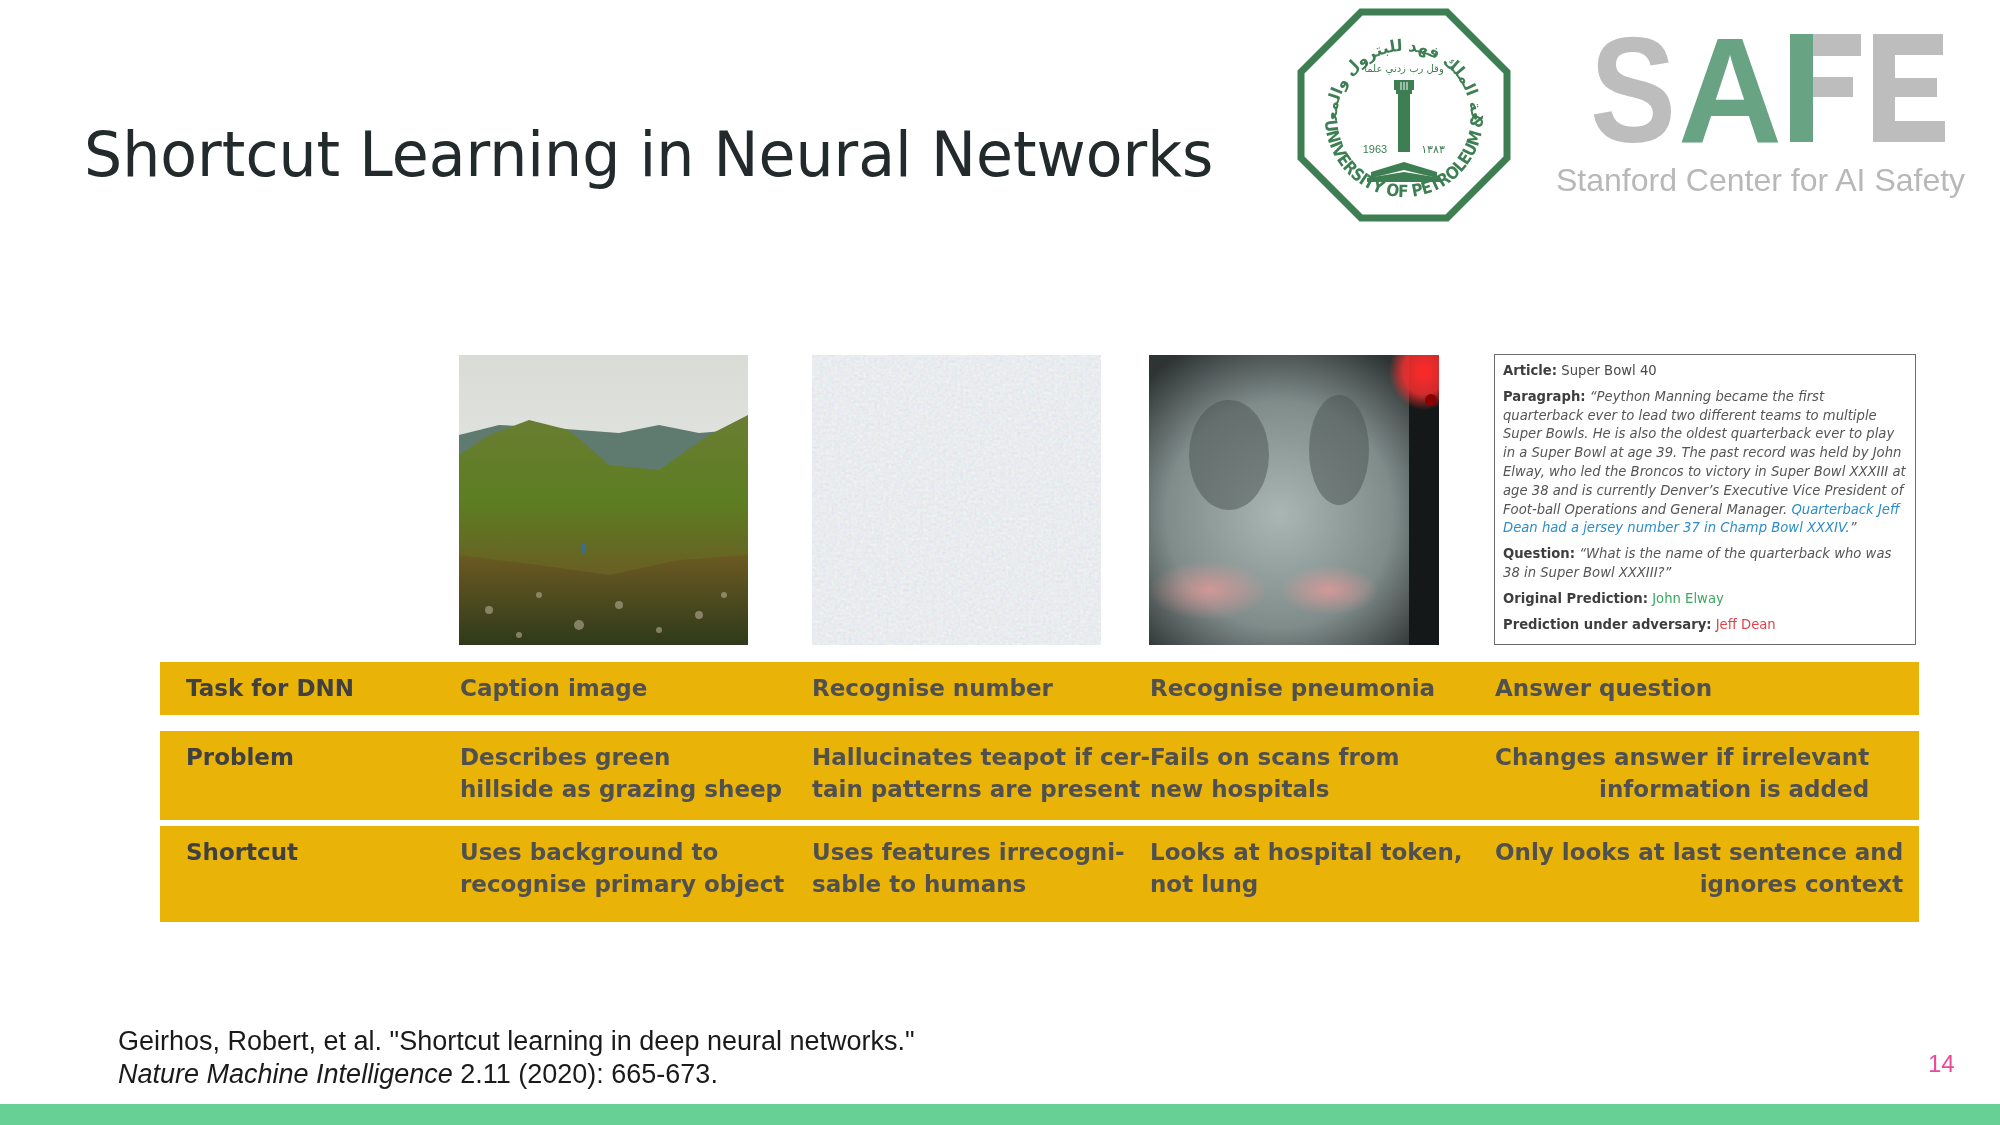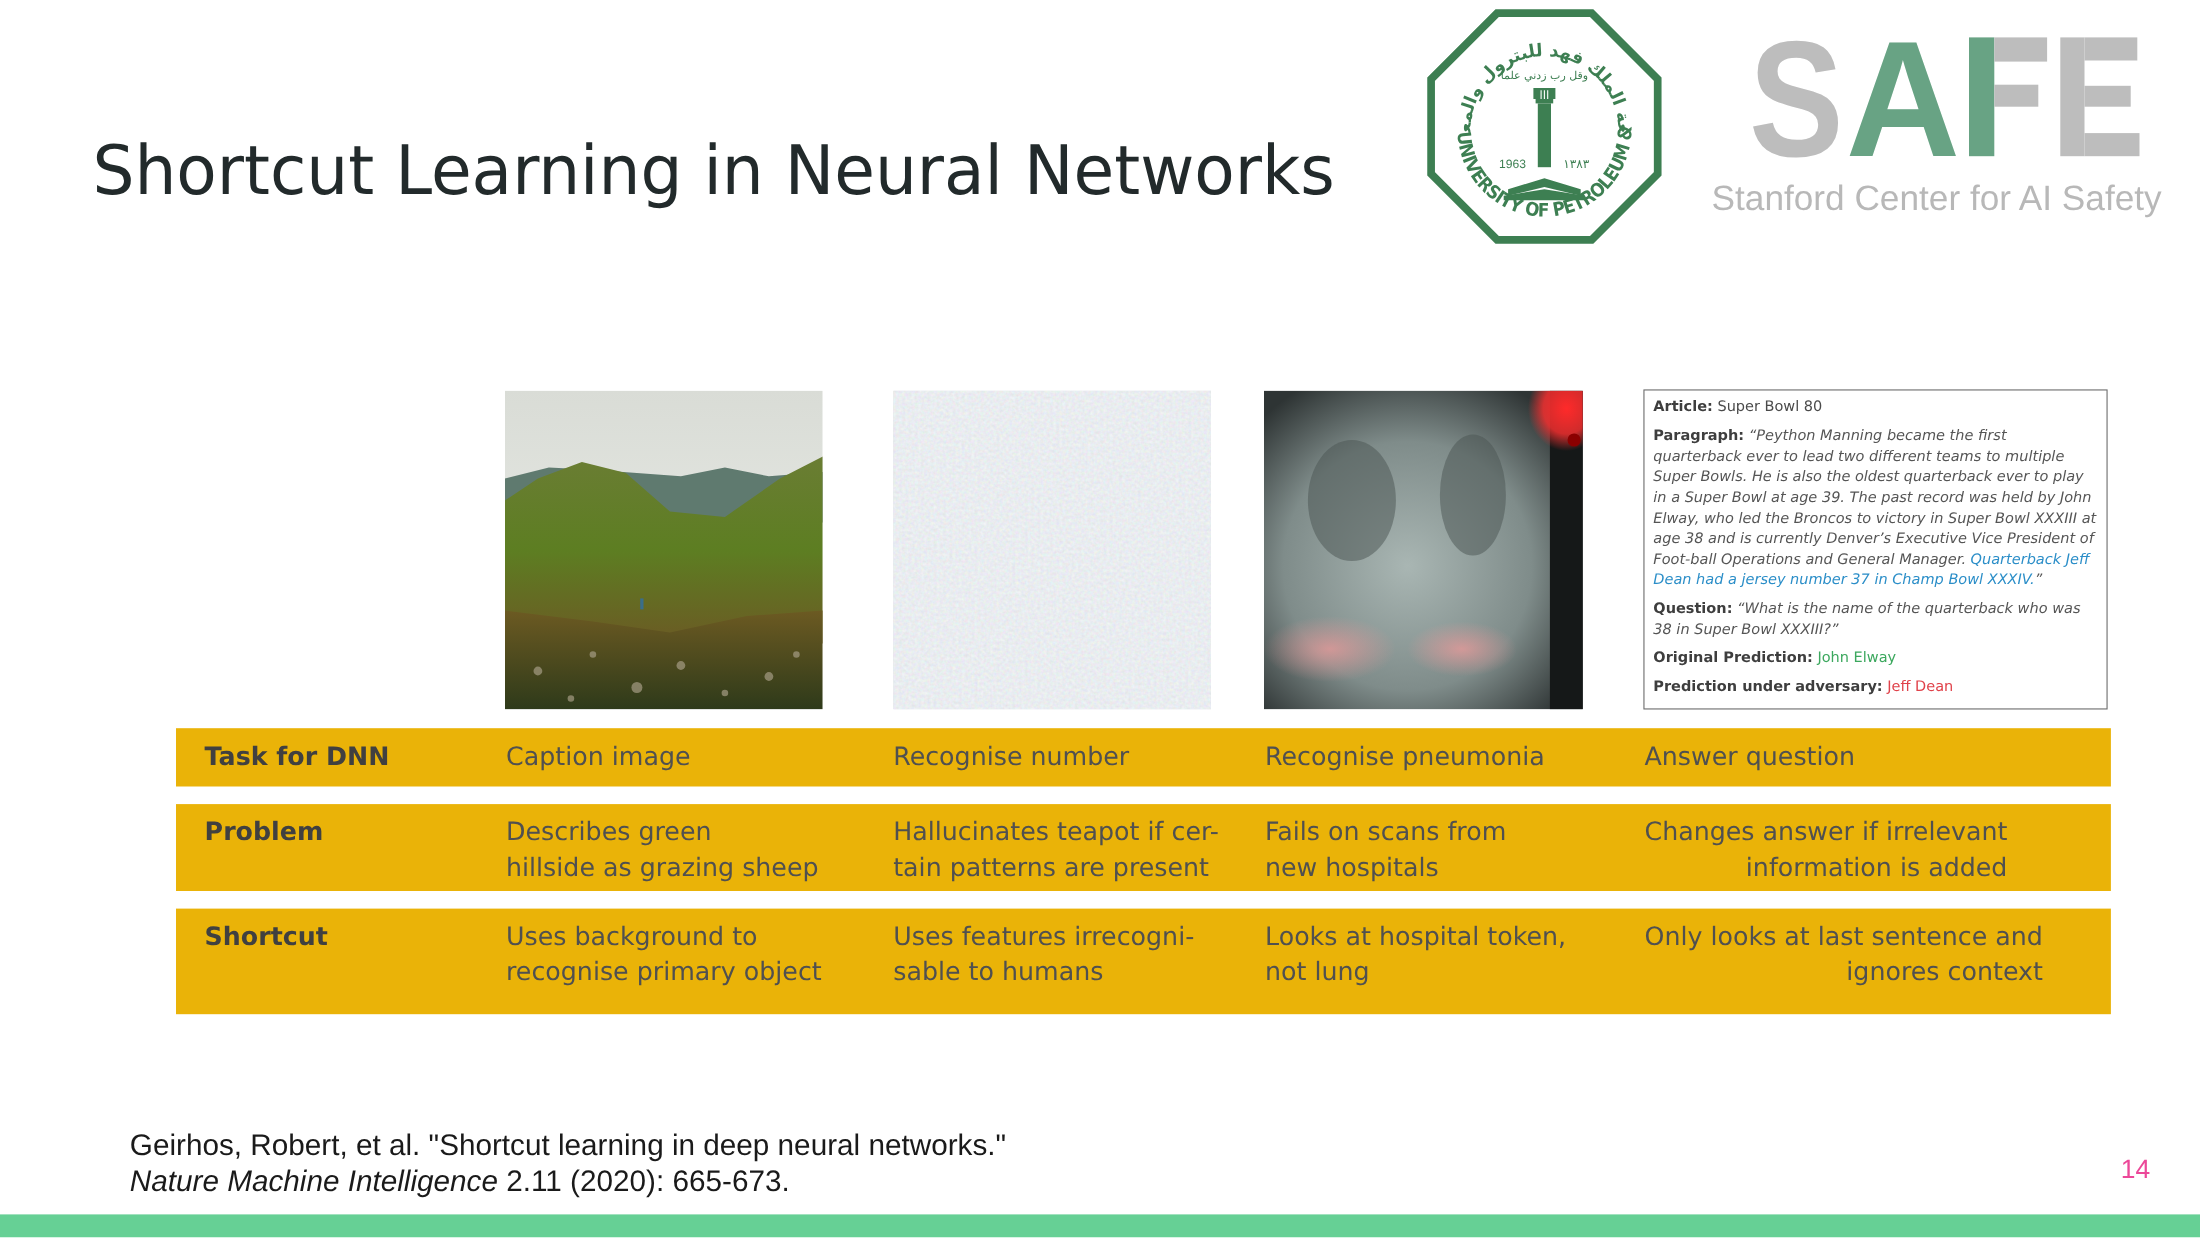--- a/index.html
+++ b/index.html
@@ -44,23 +44,23 @@
   .article-box .highlight { color: #2b8ec8; font-style: italic; }
   .article-box .ok { color: #3ca85e; }
   .article-box .bad { color: #e0424a; }
 
   
   .tbl-row {
     position: absolute; left: 160px; width: 1759px; background: #eab308;
     font-family: "DejaVu Sans", sans-serif; font-size: 23px; color: #505050;
   }
   .row-task { top: 662px; height: 53px; }
-  .row-problem { top: 731px; height: 79px; }
+  .row-problem { top: 731px; height: 89px; }
   .row-shortcut { top: 826px; height: 96px; }
-  .cell { position: absolute; top: 10px; line-height: 32px; white-space: pre-line; }
+  .cell { position: absolute; top: 10px; line-height: 32px; white-space: pre-line; font-weight: bold; }
   .cell.head { left: 26px; font-weight: bold; color: #404040; }
   .c1 { left: 300px; }
   .c2 { left: 652px; }
   .c3 { left: 990px; }
   .c4 { left: 1335px; text-align: right; }
 
   .citation {
     position: absolute; left: 118px; top: 1025px;
     font-family: "Liberation Sans", sans-serif; font-size: 27px; line-height: 33px; color: #1a1a1a;
   }
@@ -195,21 +195,21 @@
     <rect x="190" y="0" width="100" height="110" fill="url(#redspot)"></rect>
     <ellipse cx="60" cy="235" rx="60" ry="30" fill="url(#pinkspot)"></ellipse>
     <ellipse cx="180" cy="235" rx="50" ry="25" fill="url(#pinkspot)"></ellipse>
     <circle cx="282" cy="45" r="6" fill="#8b0000"></circle>
   </svg>
 </div>
 
 <div class="article-box">
   <p>
     <b>Article:</b>
-    <span>Super Bowl 80</span>
+    <span>Super Bowl 40</span>
   </p>
   <p>
     <b>Paragraph:</b>
     <i>“Peython Manning became the first quarterback ever to lead two different teams to multiple Super Bowls. He is also the oldest quarterback ever to play in a Super Bowl at age 39. The past record was held by John Elway, who led the Broncos to victory in Super Bowl XXXIII at age 38 and is currently Denver’s Executive Vice President of Foot-ball Operations and General Manager. </i><span class="highlight">Quarterback Jeff Dean had a jersey number 37 in Champ Bowl XXXIV.</span><i>”</i>
   </p>
   <p>
     <b>Question:</b>
     <i>“What is the name of the quarterback who was 38 in Super Bowl XXXIII?”</i>
   </p>
   <p>

